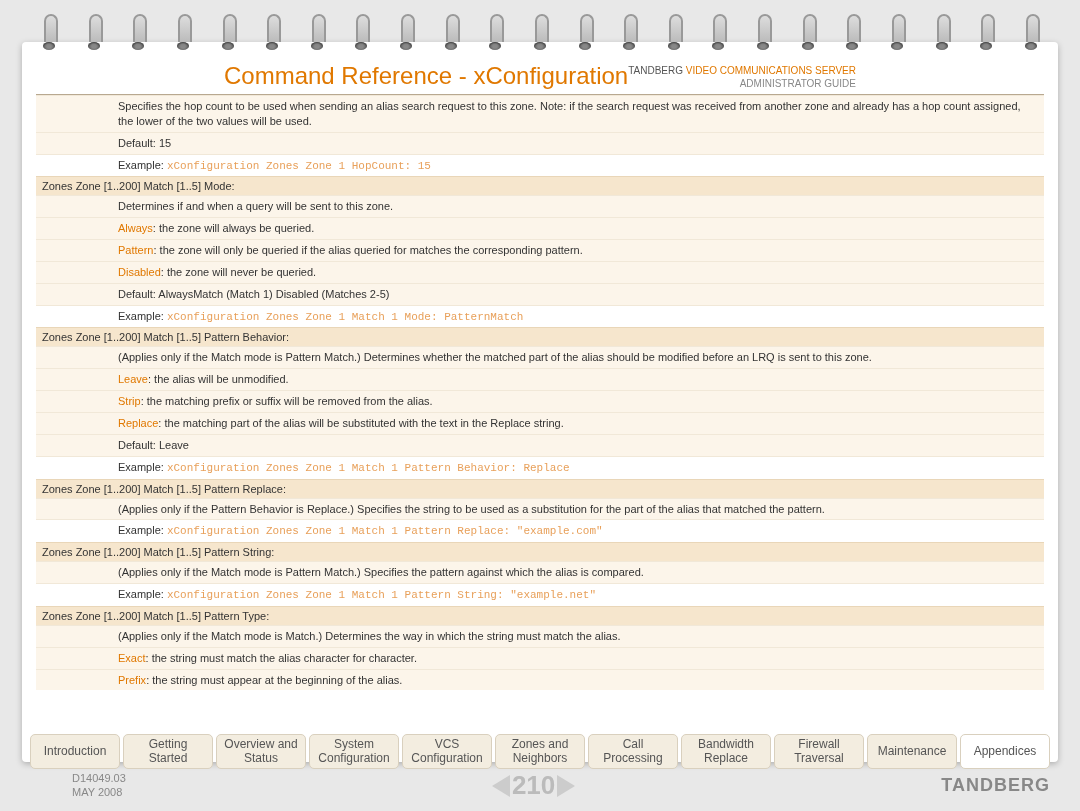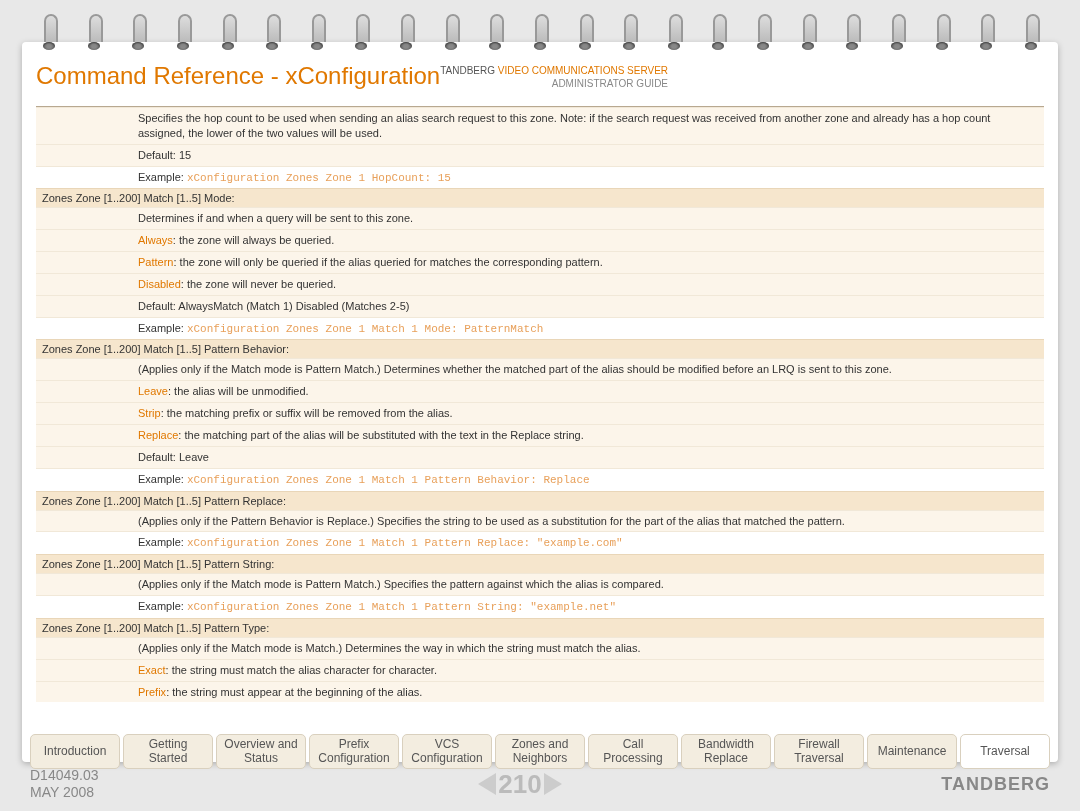--- a/index.html
+++ b/index.html
@@ -57,23 +57,23 @@
     bottom: 0;
     left: 3px;
     width: 12px;
     height: 8px;
     background: radial-gradient(circle, #888 30%, #555 100%);
     border-radius: 50%;
     box-shadow: inset 0 1px 2px rgba(0,0,0,0.5);
   }
   .header-row {
     display: flex;
-    justify-content: flex-start;
+    justify-content: center;
     align-items: flex-end;
-    margin-bottom: 16px;
+    margin-bottom: 4px;
   }
   .title {
     font-size: 24px;
     color: #e07800;
     font-weight: normal;
   }
   .header-right { text-align: right; font-size: 10px; line-height: 1.3; }
   .brand-line .b1 { color: #555; }
   .brand-line .b2 { color: #e07800; }
   .admin-line { color: #888; }
@@ -84,21 +84,20 @@
     border-top: 1px solid #e9d6b8;
     font-size: 11px;
     padding: 3px 6px;
   }
   .row {
     display: flex;
     background: #fcf5ea;
     border-top: 1px solid #f1e8d8;
     font-size: 11px;
     padding: 3px 6px;
-    gap: 20px;
   }
   .row.alt { background: #fff; }
   .lcol { width: 76px; flex: 0 0 76px; }
   .rcol { flex: 1; line-height: 1.35; }
   .kw { color: #e07800; }
   .mono { font-family: "Courier New", monospace; color: #e8a05a; font-size: 11px; }
   .ex-label { color: #333; }
   .nav {
     position: absolute;
     bottom: 42px;
@@ -126,21 +125,21 @@
   .footer {
     position: absolute;
     bottom: 10px;
     left: 30px;
     right: 30px;
     display: flex;
     justify-content: space-between;
     align-items: center;
     color: #888;
   }
-  .doc-meta { font-size: 14px; line-height: 1.2; }
+  .doc-meta { font-size: 11px; line-height: 1.2; margin-left: 42px; }
   .pager {
     display: flex;
     align-items: center;
     gap: 2px;
     color: #bbb;
     font-size: 26px;
     font-weight: bold;
   }
   .pager .arrow {
     width: 0; height: 0;
@@ -295,28 +294,28 @@
         <div class="lcol"></div>
         <div class="rcol"><span class="kw">Prefix</span>: the string must appear at the beginning of the alias.</div>
       </div>
     </div>
 </div>
 
 <div class="nav" id="nav">
     <div class="tab">Introduction</div>
     <div class="tab">Getting Started</div>
     <div class="tab">Overview and Status</div>
-    <div class="tab">Prefix Configuration</div>
+    <div class="tab">System Configuration</div>
     <div class="tab">VCS Configuration</div>
     <div class="tab">Zones and Neighbors</div>
     <div class="tab">Call Processing</div>
     <div class="tab">Bandwidth Replace</div>
     <div class="tab">Firewall Traversal</div>
     <div class="tab">Maintenance</div>
-    <div class="tab active">Traversal</div>
+    <div class="tab active">Appendices</div>
   </div>
 
 <div class="footer">
   <div class="doc-meta">
     <div>D14049.03</div>
     <div>MAY 2008</div>
   </div>
   <div class="pager">
     <div class="arrow left"></div>
     <span>210</span>

